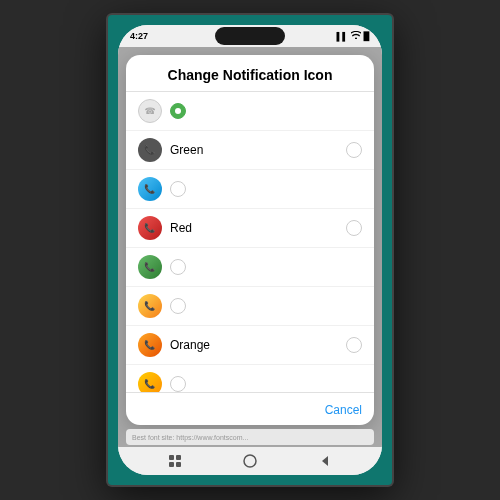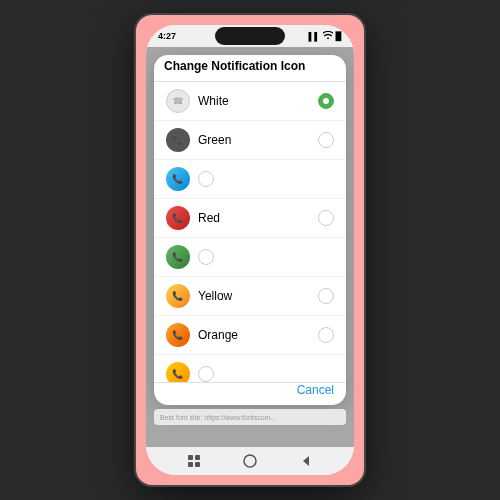--- a/index.html
+++ b/index.html
@@ -7,24 +7,24 @@
       background: #2a2a2a;
       display: flex;
       justify-content: center;
       align-items: center;
       width: 500px;
       height: 500px;
       font-family: -apple-system, BlinkMacSystemFont, 'Segoe UI', sans-serif;
     }
 
     .phone-frame {
-      width: 228px;
+      width: 284px;
       height: 470px;
-      background: #fca5a5;
-      border-radius: 16px;
+      background: #0f766e;
+      border-radius: 4px;
       padding: 10px;
       box-shadow: 0 0 0 2px #444, 0 10px 40px rgba(0,0,0,0.7);
       position: relative;
       display: flex;
       flex-direction: column;
     }
 
     .phone-inner {
       flex: 1;
       background: #f0f0f0;
@@ -86,25 +86,25 @@
 
     .dialog {
       background: #fff;
       border-radius: 14px;
       width: 100%;
       overflow: hidden;
       box-shadow: 0 4px 20px rgba(0,0,0,0.2);
     }
 
     .dialog-title {
-      text-align: left;
-      font-size: 12px;
+      text-align: center;
+      font-size: 14px;
       font-weight: 600;
       color: #000;
-      padding: 4px 10px 8px;
+      padding: 12px 10px 8px;
       border-bottom: 1px solid #e0e0e0;
     }
 
     .options-list {
       max-height: 300px;
       overflow-y: auto;
     }
 
     .option-item {
       display: flex;
@@ -151,21 +151,21 @@
       content: '';
       width: 6px;
       height: 6px;
       border-radius: 50%;
       background: white;
     }
 
     .dialog-footer {
       display: flex;
       justify-content: flex-end;
-      padding: 0 12px 8px;
+      padding: 10px 12px 8px;
       border-top: 1px solid #e0e0e0;
     }
 
     .cancel-btn {
       color: #2196F3;
       font-size: 12px;
       font-weight: 500;
       cursor: pointer;
     }
 
@@ -242,21 +242,20 @@
 
         <div class="dialog">
           <div class="dialog-title">Change Notification Icon</div>
 
           <div class="options-list" id="options-container">
 
           <div class="option-item">
                 <div class="option-icon icon-white">
                   <span style="font-size:9px;color:#aaa;">☎</span>
                 </div>
-                <span class="option-label">White</span>
                 <div class="radio-btn selected"></div>
               </div>
               <div class="option-item">
                 <div class="option-icon icon-black">
                   <span class="wa-icon" style="font-size:9px;">📞</span>
                 </div>
                 <span class="option-label">Green</span>
                 <div class="radio-btn"></div>
               </div>
               <div class="option-item">
@@ -275,21 +274,20 @@
               <div class="option-item">
                 <div class="option-icon icon-green">
                   <span class="wa-icon" style="font-size:9px;">📞</span>
                 </div>
                 <div class="radio-btn"></div>
               </div>
               <div class="option-item">
                 <div class="option-icon icon-yellow">
                   <span class="wa-icon" style="font-size:9px;">📞</span>
                 </div>
-                <span class="option-label">Yellow</span>
                 <div class="radio-btn"></div>
               </div>
               <div class="option-item">
                 <div class="option-icon icon-orange">
                   <span class="wa-icon" style="font-size:9px;">📞</span>
                 </div>
                 <span class="option-label">Orange</span>
                 <div class="radio-btn"></div>
               </div>
               <div class="option-item">

